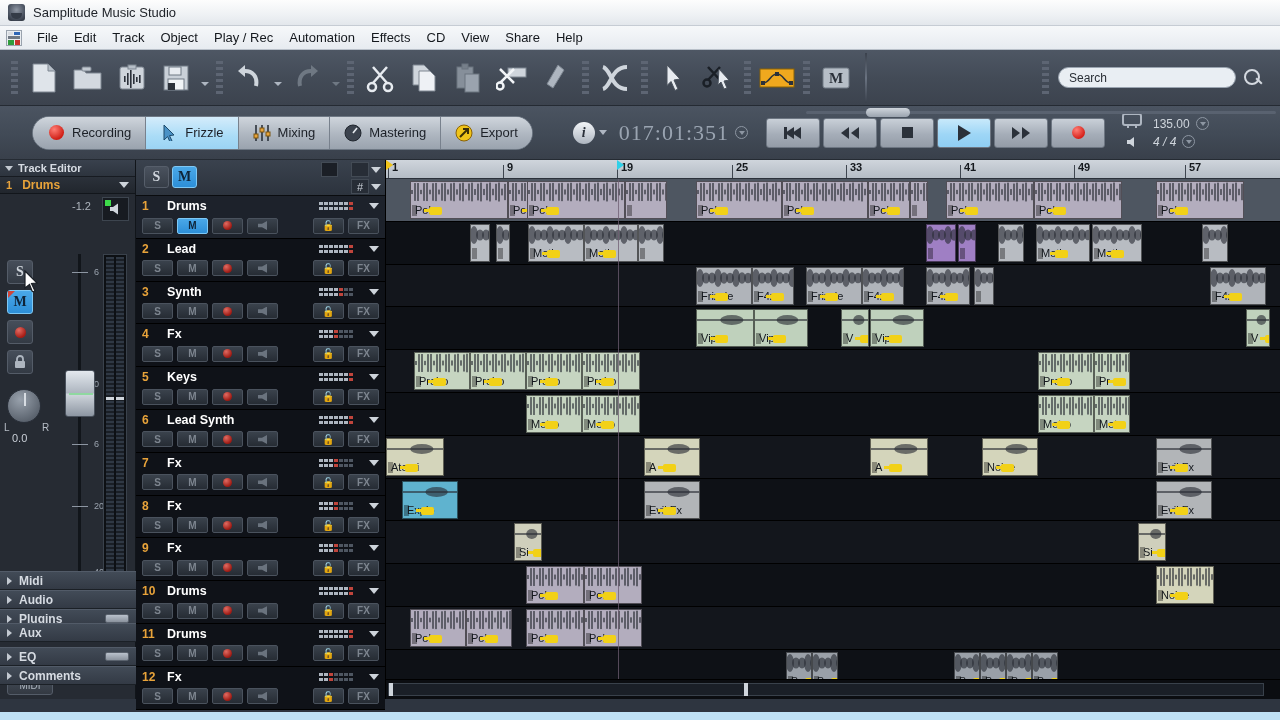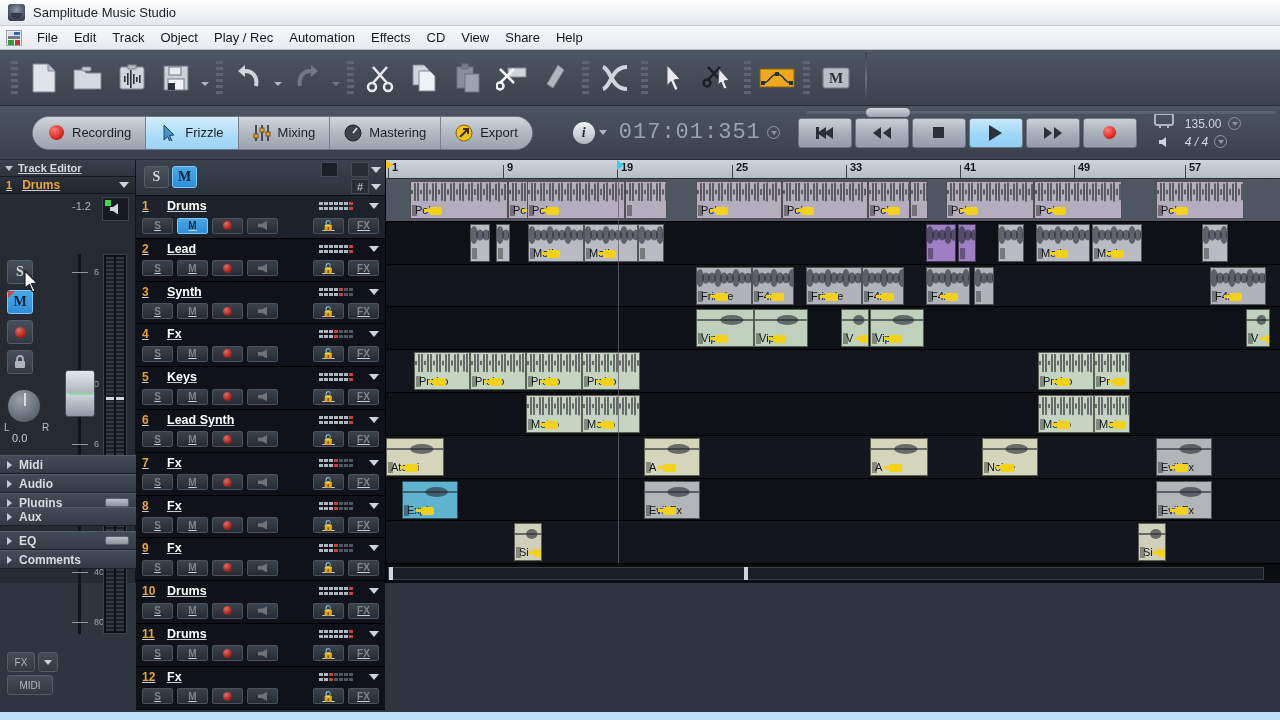--- a/index.html
+++ b/index.html
@@ -78,21 +78,21 @@
   }
   .mode:last-child{border-right:none;align-items:center;}
   .mode.active{background:linear-gradient(#d4ecfb,#aadcf7 60%,#9bd3f4);}
   .mode .glyph{width:18px;height:18px;display:flex;align-items:center;justify-content:center;}
   .dot-red{width:15px;height:15px;border-radius:50%;background:radial-gradient(circle at 35% 30%,#ff7d74,#cf1f16 70%);}
 
   .info-grp{display:flex;align-items:center;gap:4px;margin-left:40px;}
   .info-circ{width:22px;height:22px;border-radius:50%;background:linear-gradient(#f2f5f8,#aeb6c0);
     color:#2b313a;display:flex;align-items:center;justify-content:center;font-style:italic;font-weight:bold;font-size:14px;
     font-family:"Liberation Serif",serif;}
-  .timecode{font-family:Liberation Mono, monospace;font-size:22px;color:#9aa4b1;letter-spacing:1px;margin-left:12px;}
+  .timecode{font-family:Liberation Serif, serif;font-size:22px;color:#9aa4b1;letter-spacing:1px;margin-left:12px;}
   .tc-circ{width:13px;height:13px;border-radius:50%;border:1px solid #8d96a2;margin-left:6px;position:relative;}
   .tc-circ:after{content:"";position:absolute;left:3px;top:4px;border-left:3px solid transparent;border-right:3px solid transparent;border-top:4px solid #8d96a2;}
 
   .transport{display:flex;align-items:center;gap:3px;margin-left:18px;}
   .tbtn{width:54px;height:30px;border-radius:3px;border:1px solid #6d7682;
     background:linear-gradient(#c9d0d8,#a5adb8 55%,#949ca7);display:flex;align-items:center;justify-content:center;}
   .tbtn.play{background:linear-gradient(#c8e9fb,#9ed6f6 55%,#8fcef3);}
   .tbtn .sq{width:11px;height:11px;background:#2b313a;}
   .tbtn .tri{width:0;height:0;border-top:8px solid transparent;border-bottom:8px solid transparent;border-left:13px solid #2b313a;}
   .tbtn .rec{width:13px;height:13px;border-radius:50%;background:radial-gradient(circle at 35% 30%,#ff7d74,#d6211a 70%);}
@@ -103,21 +103,21 @@
   .chev:after{content:"";position:absolute;left:3px;top:4px;border-left:3px solid transparent;border-right:3px solid transparent;border-top:4px solid #8d96a2;}
   .metacol{display:flex;flex-direction:column;gap:4px;}
   .metarow{display:flex;align-items:center;gap:6px;}
 
   
   .minislider{position:absolute;left:806px;top:2px;width:470px;height:8px;}
   .minislider .track{position:absolute;left:0;top:3px;width:100%;height:3px;border-radius:2px;background:#596270;}
   .minislider .thumb{position:absolute;left:60px;top:0;width:44px;height:9px;border-radius:5px;background:linear-gradient(#cfd5dc,#9aa3ae);}
 
   
-  .main{position:absolute;left:0;top:160px;width:1280px;height:423px;display:flex;text-decoration:underline;}
+  .main{position:absolute;left:0;top:160px;width:1280px;height:539px;display:flex;}
 
   
   .te{width:136px;background:#262b33;border-right:1px solid #11151a;display:flex;flex-direction:column;}
   .te-hdr{height:17px;background:linear-gradient(#39414d,#2d343e);display:flex;align-items:center;gap:5px;padding:0 5px;
     color:#d6dbe2;font-size:11px;font-weight:bold;border-bottom:1px solid #171b21;}
   .caret{width:0;height:0;border-left:4px solid transparent;border-right:4px solid transparent;border-top:5px solid #c3c9d1;}
   .te-sel{height:17px;background:linear-gradient(#2b313a,#21262d);display:flex;align-items:center;gap:10px;padding:0 6px;border-bottom:1px solid #12161b;}
   .te-sel .num{color:#e6a23c;font-weight:bold;font-size:11px;}
   .te-sel .nm{color:#e8a33a;font-weight:bold;font-size:12px;}
   .te-sel .dd{margin-left:auto;width:0;height:0;border-left:5px solid transparent;border-right:5px solid transparent;border-top:6px solid #cdd3da;}
@@ -393,20 +393,27 @@
 
     <div class="tb-ico">
       <svg width="32" height="26" viewBox="0 0 32 26">
           <rect x="3" y="3" width="26" height="20" rx="2" fill="#b6bec7" stroke="#737c87"></rect>
           <text x="16" y="18" font-family="Liberation Serif, serif" font-size="15" font-weight="bold" fill="#2b313a" text-anchor="middle">M</text>
         </svg>
     </div>
 
     <div class="tb-bigline"></div>
 
+    <div class="search-wrap">
+      <div class="tb-sep"></div>
+      <div class="search-box">
+        <span>Search</span>
+      </div>
+      <div class="mag"></div>
+    </div>
   </div>
 
   <div class="modebar">
 
     <div class="minislider">
       <div class="track"></div>
       <div class="thumb"></div>
     </div>
 
     <div class="modes">

